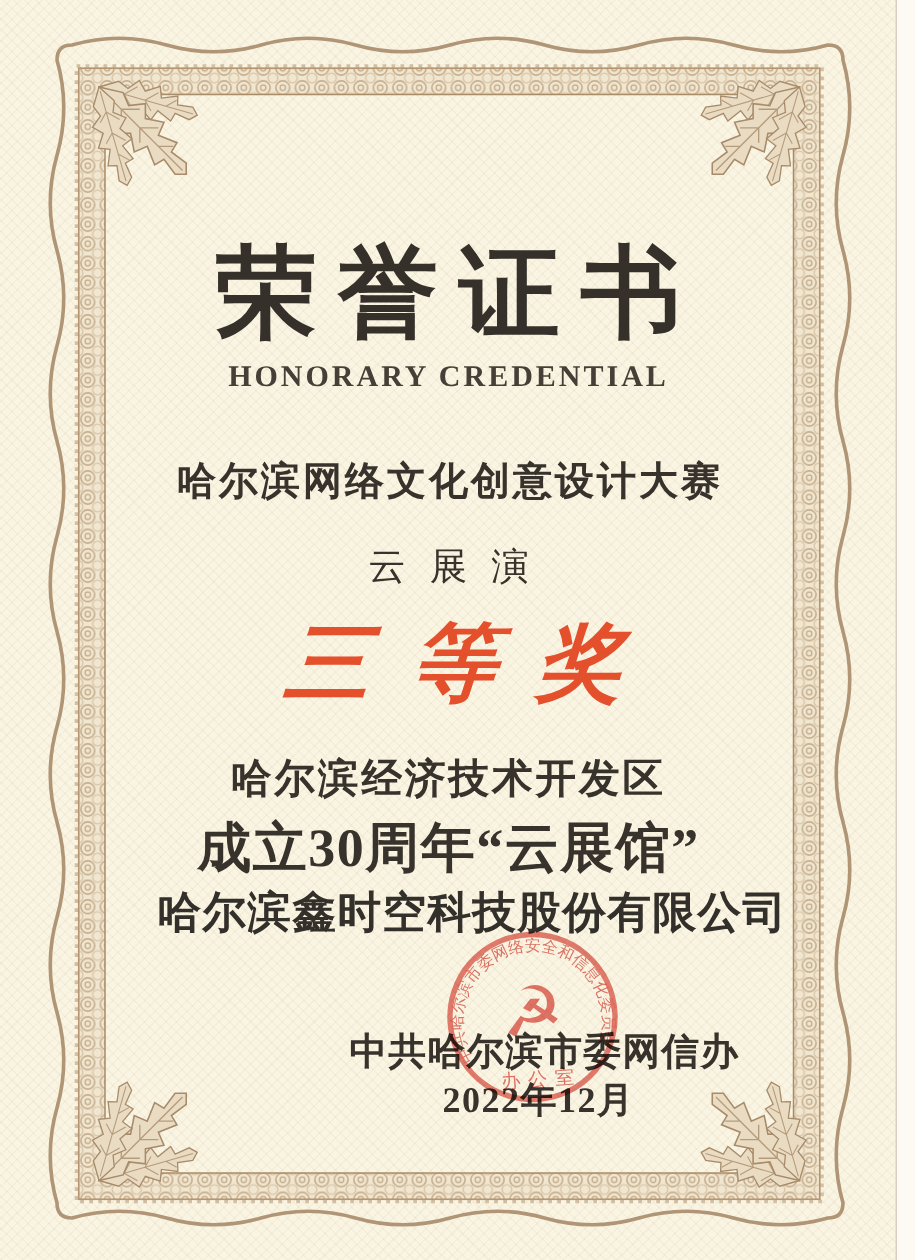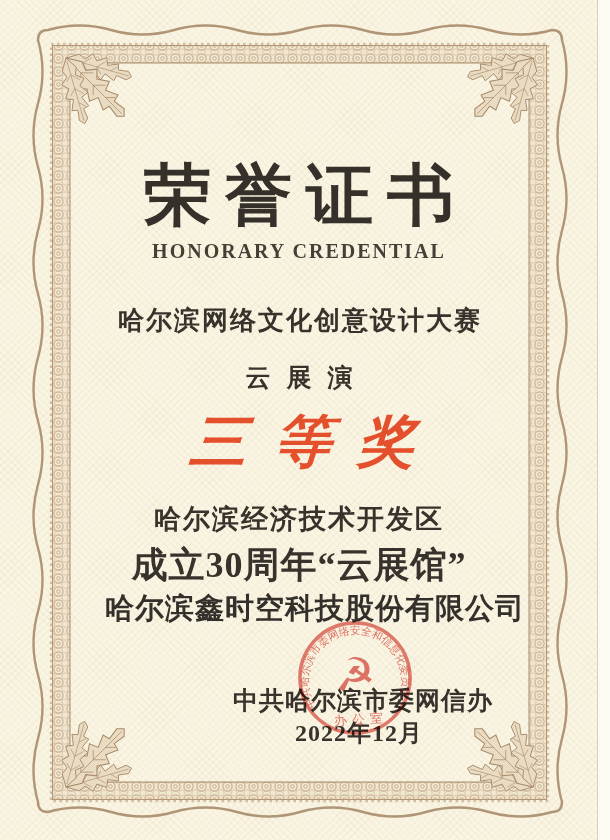--- a/index.html
+++ b/index.html
@@ -19,21 +19,21 @@
   .content{position:absolute;left:0;top:0;width:598px;height:840px;}
   .line{position:absolute;left:0;width:100%;text-align:center;color:#37322b;}
   .title{
     top:150px;font-size:67px;font-weight:bold;letter-spacing:14px;padding-left:14px;
     box-sizing:border-box;color:#35302a;
   }
   .subtitle{
     top:240px;font-size:20px;font-weight:600;letter-spacing:2px;color:#453f37;
   }
   .event{top:303px;font-size:26px;font-weight:700;letter-spacing:2px;padding-left:2px;box-sizing:border-box;}
-  .category{top:361px;font-size:25px;font-weight:700;letter-spacing:16px;padding-left:16px;box-sizing:border-box;}
+  .category{top:361px;font-size:25px;font-weight:400;letter-spacing:16px;padding-left:16px;box-sizing:border-box;}
   .award{
     top:404px;font-size:57px;font-weight:700;font-style:italic;
     letter-spacing:27px;padding-left:34px;box-sizing:border-box;
     color:#e5502c;transform:skewX(-4deg);
   }
   .project1{top:501px;font-size:27px;font-weight:700;letter-spacing:2px;}
   .project2{top:541px;font-size:36px;font-weight:700;letter-spacing:1px;}
   .recipient{
     top:589px;font-size:29px;font-weight:900;letter-spacing:1px;
     font-family:"Liberation Sans","DejaVu Sans",sans-serif;color:#33302b;

